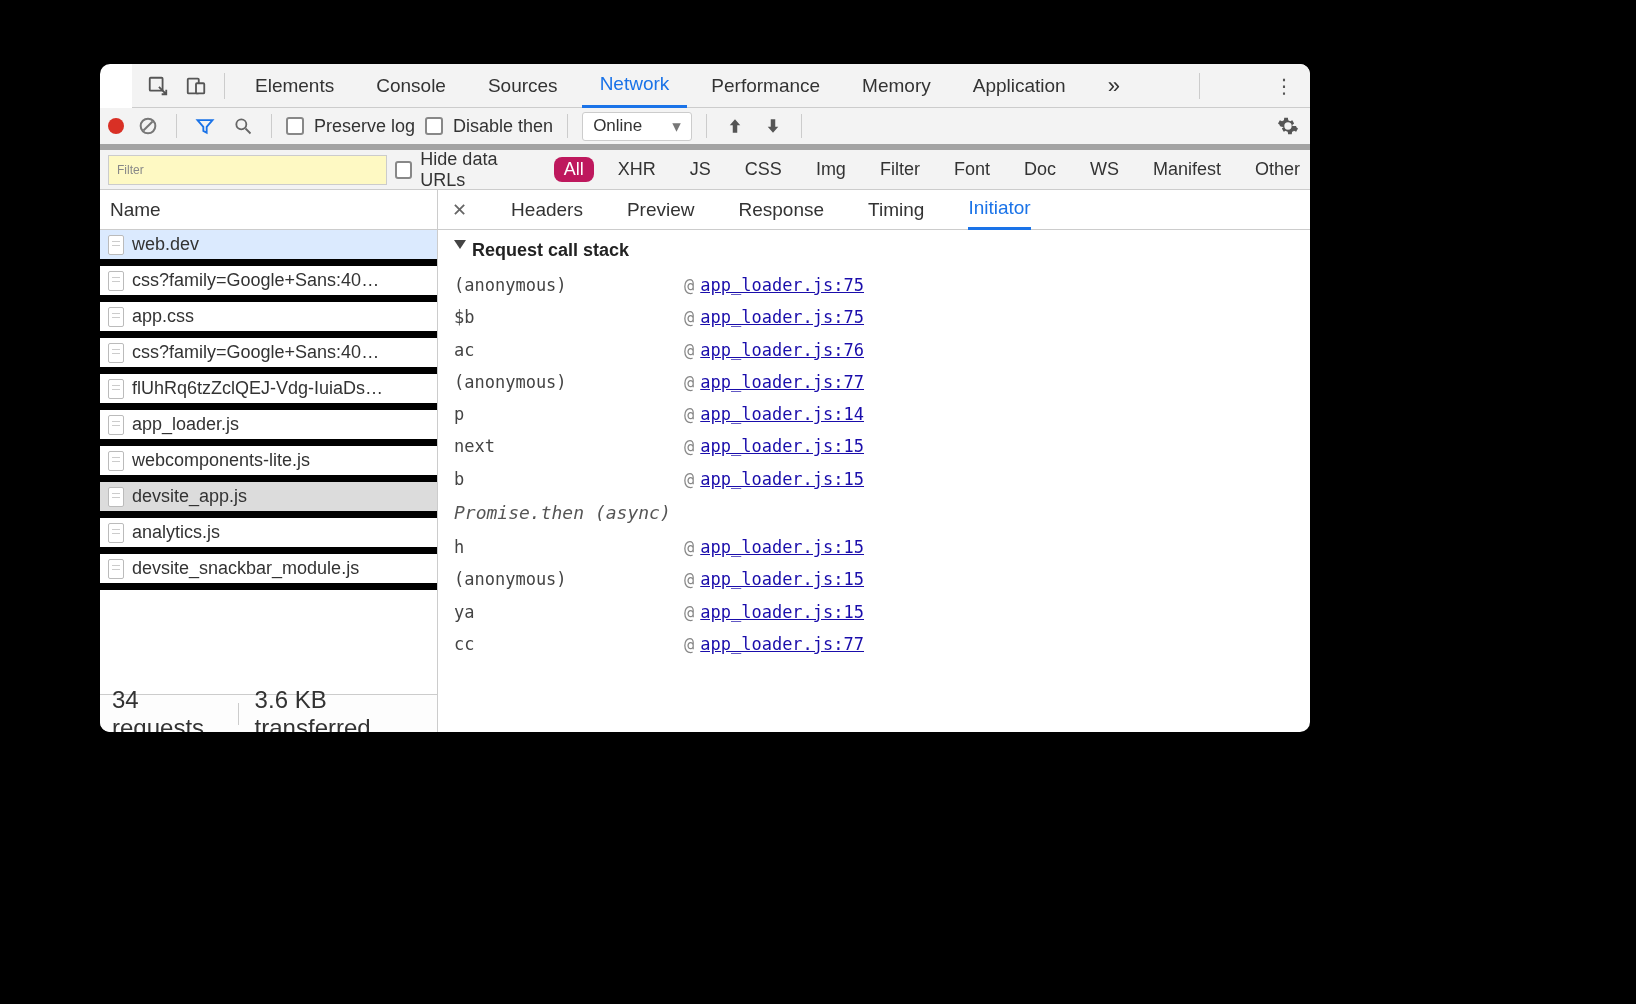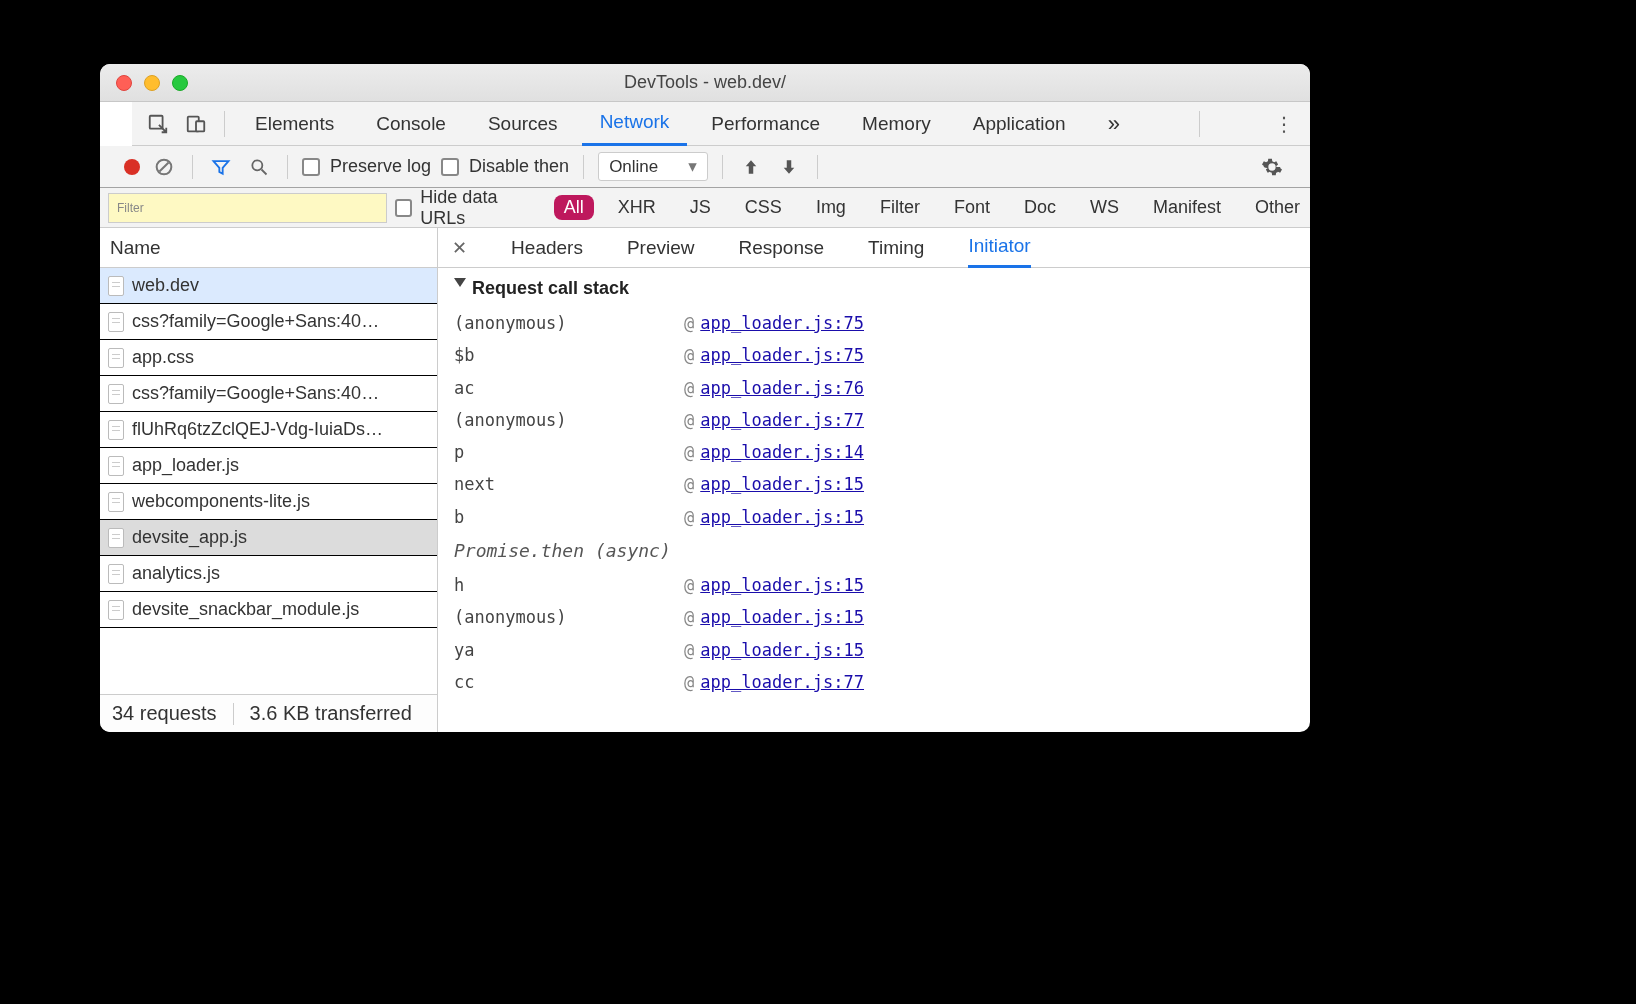--- a/index.html
+++ b/index.html
@@ -81,24 +81,24 @@
   .kebab {
     margin-left: auto;
     width: 32px; height: 32px;
     display: flex; align-items: center; justify-content: center;
     color: #555;
     font-size: 20px;
   }
   .toolbar {
     height: 42px;
     background: #f3f3f3;
-    border-bottom: 1px solid #a3a3a3;
+    border-bottom: 6px solid #a3a3a3;
     display: flex;
     align-items: center;
-    padding: 0 24px;
+    padding: 0 8px;
     gap: 10px;
     font-size: 18px;
     color: #333;
   }
   .toolbar .sep { width: 1px; height: 24px; background: #ccc; margin: 0 4px; }
   .rec-dot { width: 16px; height: 16px; border-radius: 50%; background: #d93025; }
   .toolbar .icon-btn { width: 28px; height: 28px; display:flex; align-items:center; justify-content:center; color:#555; }
   .checkbox {
     width: 18px; height: 18px; border: 2px solid #888; border-radius: 3px; background: #fff;
   }
@@ -159,21 +159,21 @@
     flex: 1;
     overflow: hidden;
   }
   .req-row {
     height: 36px;
     display: flex; align-items: center;
     padding: 0 8px;
     gap: 8px;
     font-size: 18px;
     color: #333;
-    border-bottom: 1px solid #000000;
+    border-bottom: 7px solid #000000;
     white-space: nowrap;
     overflow: hidden;
     text-overflow: ellipsis;
   }
   .req-row.selected { background: #dbeafe; }
   .req-row.current { background: #dcdcdc; }
   .doc-icon {
     width: 16px; height: 20px;
     border: 1px solid #bbb; border-radius: 2px;
     position: relative; flex-shrink: 0;
@@ -181,21 +181,21 @@
   }
   .doc-icon::before, .doc-icon::after {
     content: ""; position: absolute; left: 3px; right: 3px; height: 1px; background: #ccc;
   }
   .doc-icon::before { top: 5px; }
   .doc-icon::after { top: 9px; }
   .status {
     height: 38px;
     border-top: 1px solid #ccc;
     display: flex; align-items: center;
-    font-size: 20px; color: #333;
+    font-size: 24px; color: #333;
     padding: 0 12px;
     gap: 16px;
     background: #fdfdfd;
   }
   .status .vsep { width: 1px; height: 22px; background: #ccc; }
   .detail {
     flex: 1;
     display: flex; flex-direction: column;
     min-width: 0;
   }
@@ -245,28 +245,20 @@
     color: #555;
     line-height: 2;
   }
   svg { display:block; }
 </style>
 </head>
 <body>
 
 <div class="window">
 
-  <div class="titlebar">
-    <div class="traffic-lights">
-      <div class="tl red"></div>
-      <div class="tl yellow"></div>
-      <div class="tl green"></div>
-    </div>
-    <div class="title-text">DevTools - web.dev/</div>
-  </div>
 
   <div class="tabstrip">
     <div class="icon-btn">
       <svg width="22" height="22" viewBox="0 0 24 24" fill="none" stroke="#555" stroke-width="2">
         <rect x="3" y="3" width="14" height="14" rx="1"></rect>
           <path d="M13 13 L21 21 M21 16 L21 21 L16 21"></path>
       </svg>
     </div>
     <div class="icon-btn">
       <svg width="22" height="22" viewBox="0 0 24 24" fill="none" stroke="#555" stroke-width="2">

